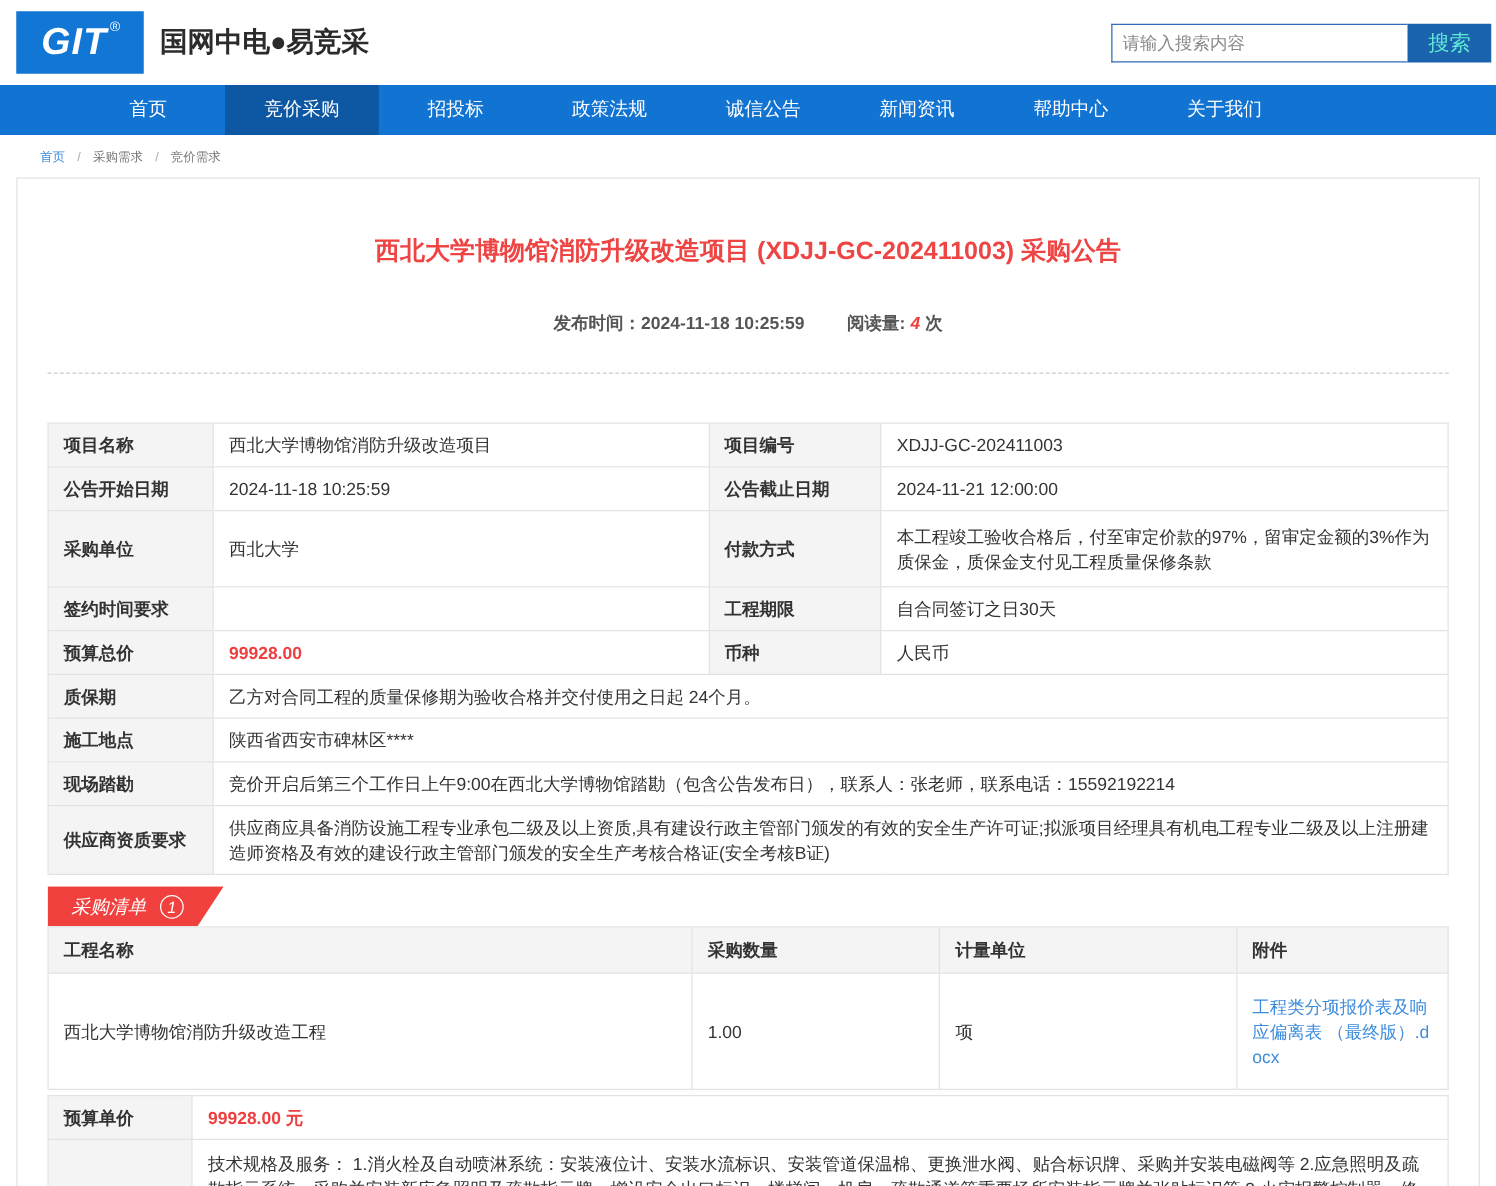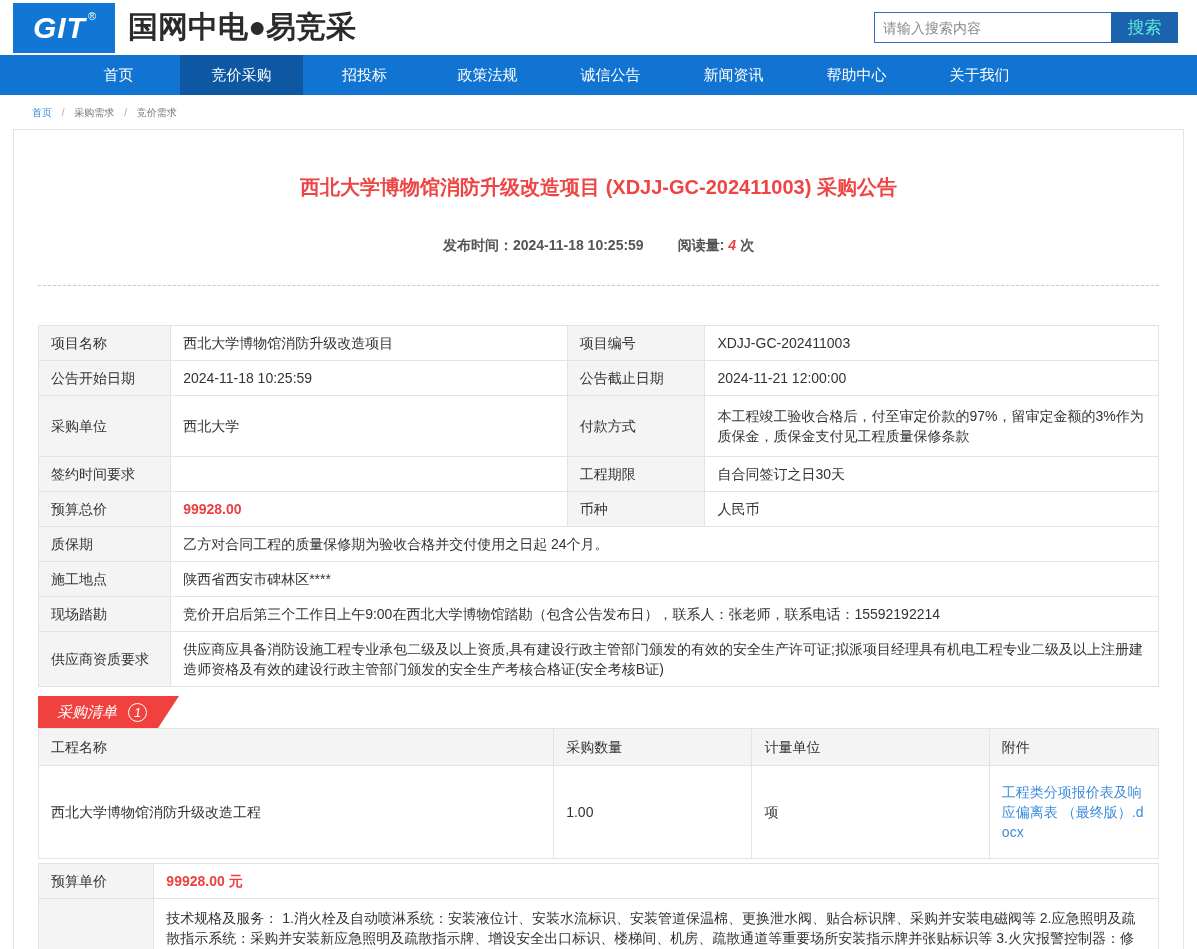--- a/index.html
+++ b/index.html
@@ -3,29 +3,29 @@
 <meta charset="utf-8">
 <style>
   * { box-sizing: border-box; margin: 0; padding: 0; }
   body {
     width: 1197px; height: 949px; overflow: hidden;
     background: #ffffff;
     font-family: "Liberation Sans", "DejaVu Sans", sans-serif;
     color: #333;
   }
   
-  .top-header { height: 55px; display: flex; align-items: center; padding: 0 19px 0 13px; background: #fff; }
+  .top-header { height: 68px; display: flex; align-items: center; padding: 0 4px 0 13px; background: #fff; }
   .logo-box {
     width: 102px; height: 50px; background: #1277d4; color: #fff;
     display: flex; align-items: center; justify-content: center;
     font-weight: bold; font-style: italic; font-size: 30px; letter-spacing: 1px;
     cursor: pointer; position: relative; flex: none;
   }
   .logo-reg { font-size: 11px; font-style: normal; position: relative; top: -12px; left: 2px; font-weight: normal; }
-  .site-title { font-size: 30px; font-weight: bold; color: #2b2b2b; margin-left: 13px; }
+  .site-title { font-size: 22px; font-weight: bold; color: #2b2b2b; margin-left: 13px; }
   .search-area { margin-left: auto; display: flex; align-items: center; }
   .search-input {
     width: 237px; height: 31px; border: 1px solid #2e6db9; border-right: none;
     padding: 0 8px; font-size: 14px; color: #333; outline: none;
     font-family: "Liberation Sans", "DejaVu Sans", sans-serif;
   }
   .search-input::placeholder { color: #8a8a8a; }
   .search-btn {
     width: 67px; height: 31px; background: #1c63ae; color: #5eead4; border: none;
     font-size: 17px; cursor: pointer; font-family: "Liberation Sans", "DejaVu Sans", sans-serif;
@@ -48,21 +48,21 @@
     padding: 0 24px 20px 24px; min-height: 790px;
   }
   .doc-title { text-align: center; font-size: 20px; font-weight: bold; color: #ef4444; padding-top: 44px; }
   .doc-meta { text-align: center; margin-top: 36px; font-size: 14px; color: #555; font-weight: bold; }
   .doc-meta .gap { display: inline-block; width: 34px; }
   .views-num { color: #ed3f3f; font-style: italic; margin: 0 4px; }
   .dashed-divider { border-top: 1px dashed #c9c9c9; margin-top: 30px; }
   
   table { width: 100%; border-collapse: collapse; table-layout: fixed; }
   td, th { border: 1px solid #e3e3e3; font-size: 14px; color: #333; padding: 7px 12px; line-height: 20px; vertical-align: middle; text-align: left; word-break: break-all; }
-  td.label, th { background: #f4f4f4; font-weight: normal; }
+  td.label, th { background: #f4f4f4; font-weight: bold; }
   .info-table { margin-top: 39px; }
   .red-val { color: #ed3f3f; font-weight: bold; }
   .pad-tall td { padding-top: 10px; padding-bottom: 10px; }
   
   .badge {
     margin-top: 9px; height: 32px; display: inline-flex; align-items: center;
     background: #f0413e; color: #fff; font-size: 15px;
     padding: 0 32px 0 19px;
     clip-path: polygon(0 0, 100% 0, calc(100% - 21px) 100%, 0 100%);
     font-style: italic;

